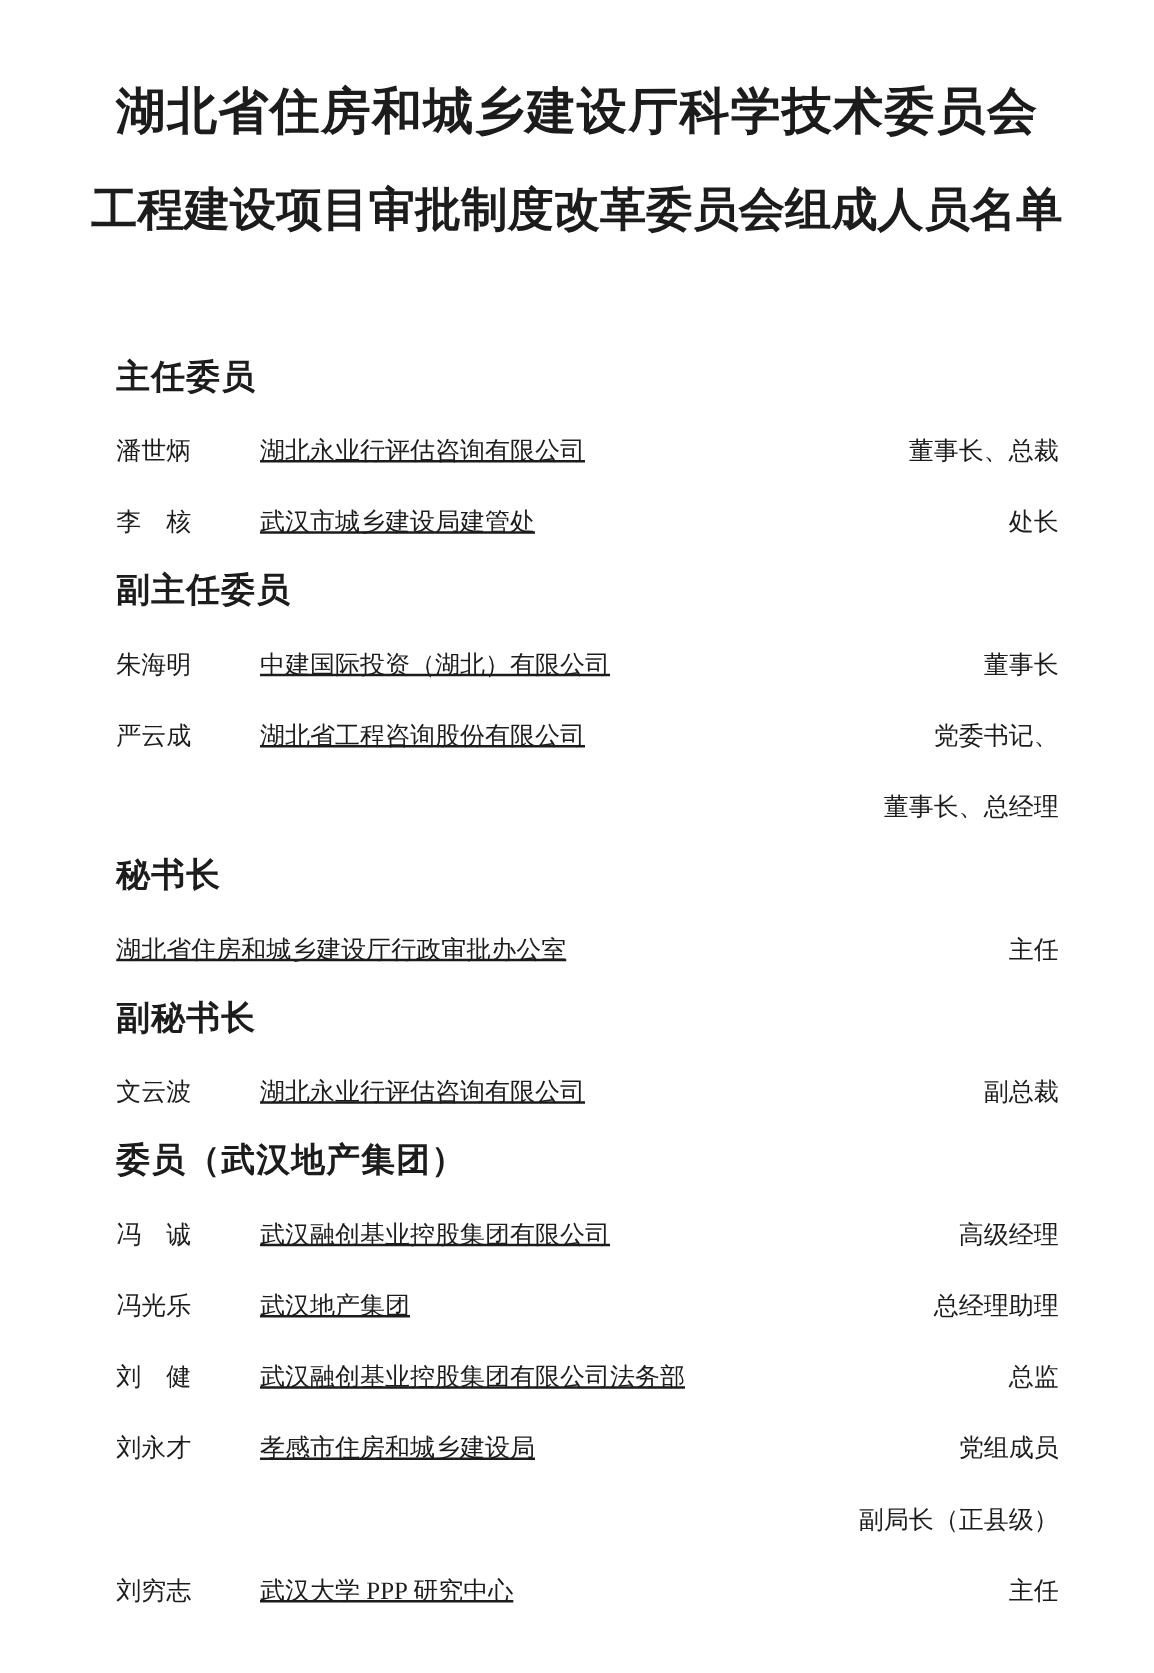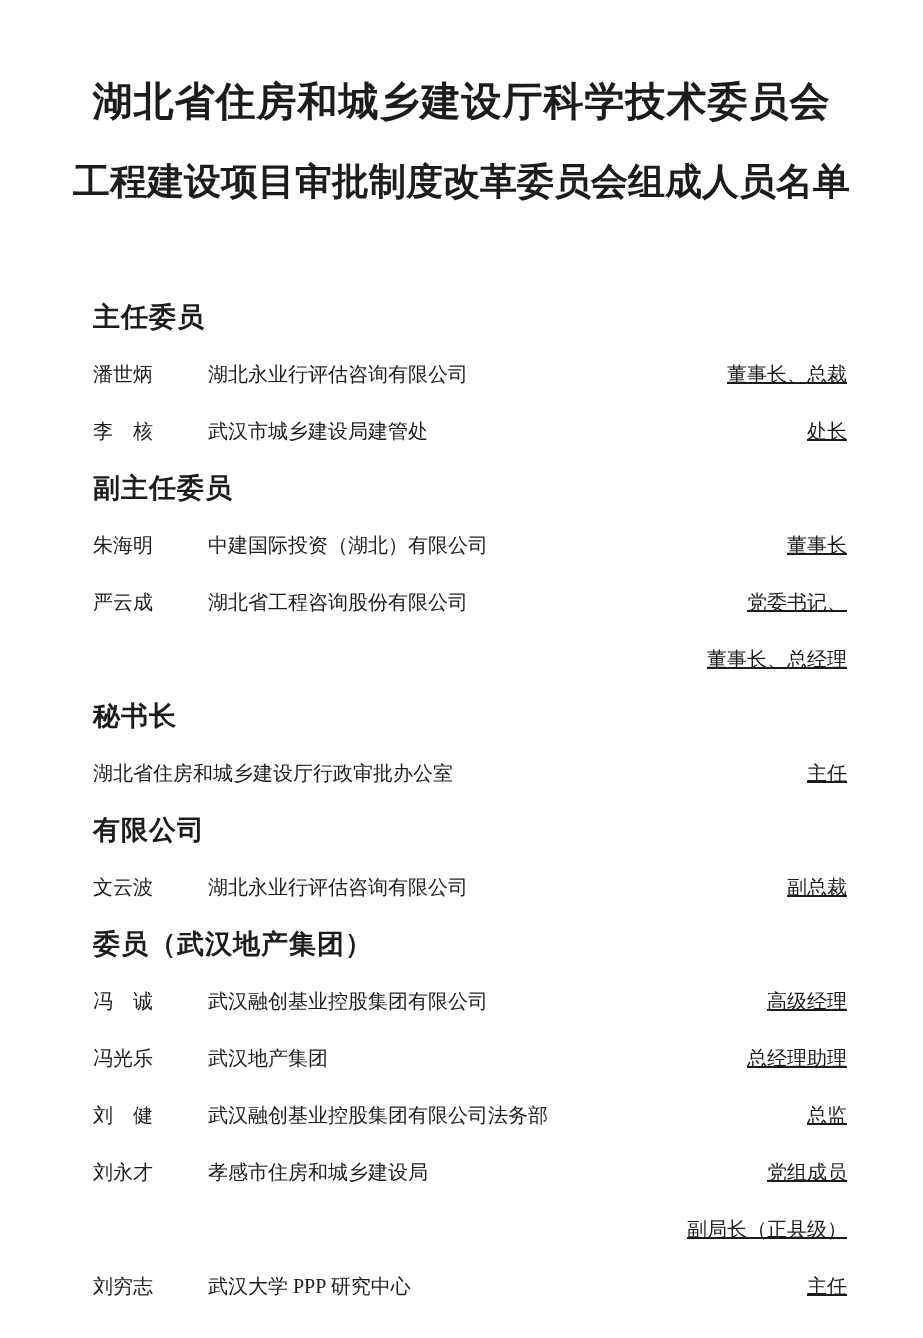--- a/index.html
+++ b/index.html
@@ -6,50 +6,50 @@
   html, body { background: #ffffff; }
   body {
     width: 923px; height: 1338px;
     font-family: "Liberation Serif", "DejaVu Serif", serif;
     color: #1c1c1c;
     overflow: hidden;
   }
   .page {
     width: 923px; height: 1338px;
     background: #ffffff;
-    padding-top: 60px;
+    padding-top: 47px;
     overflow: hidden;
   }
   
   .doc-header { text-align: center; }
   .title-line-1 {
     font-size: 40px; line-height: 84px;
     font-weight: bold; letter-spacing: 1px;
   }
   .title-line-2 {
     font-size: 37px; line-height: 76px;
     font-weight: bold; letter-spacing: 0px;
   }
   
   .roster {
     margin-top: 69px;
     padding-left: 93px;
     padding-right: 76px;
   }
   .line { height: 57px; line-height: 57px; font-size: 20px; }
   .heading {
-    font-family: Liberation Serif, serif;
+    font-family: Liberation Mono, monospace;
     font-weight: bold;
     font-size: 27px;
     letter-spacing: 1px;
   }
   .row { display: flex; }
   .member-name { flex: none; width: 115px; white-space: pre; }
-  .member-org  { flex: 1 1 auto; white-space: pre; }
-  .member-role { flex: none; text-align: right; white-space: pre; text-decoration: underline; }
+  .member-org  { flex: 1 1 auto; white-space: pre; text-decoration: underline; }
+  .member-role { flex: none; text-align: right; white-space: pre; }
   .row-cont { display: flex; justify-content: flex-end; }
 </style>
 </head>
 <body>
 
 <div class="page">
 
   <header class="doc-header">
     <div class="title-line-1">湖北省住房和城乡建设厅科学技术委员会</div>
     <div class="title-line-2">工程建设项目审批制度改革委员会组成人员名单</div>
@@ -83,21 +83,21 @@
     <div class="line row-cont">
       <span class="member-role">董事长、总经理</span>
     </div>
 
     <div class="line heading">秘书长</div>
     <div class="line row">
       <span class="member-org">湖北省住房和城乡建设厅行政审批办公室</span>
       <span class="member-role">主任</span>
     </div>
 
-    <div class="line heading">有限公司</div>
+    <div class="line heading">副秘书长</div>
     <div class="line row">
       <span class="member-name">文云波</span>
       <span class="member-org">湖北永业行评估咨询有限公司</span>
       <span class="member-role">副总裁</span>
     </div>
 
     <div class="line heading">委员（武汉地产集团）</div>
     <div class="line row">
       <span class="member-name">冯　诚</span>
       <span class="member-org">武汉融创基业控股集团有限公司</span>

